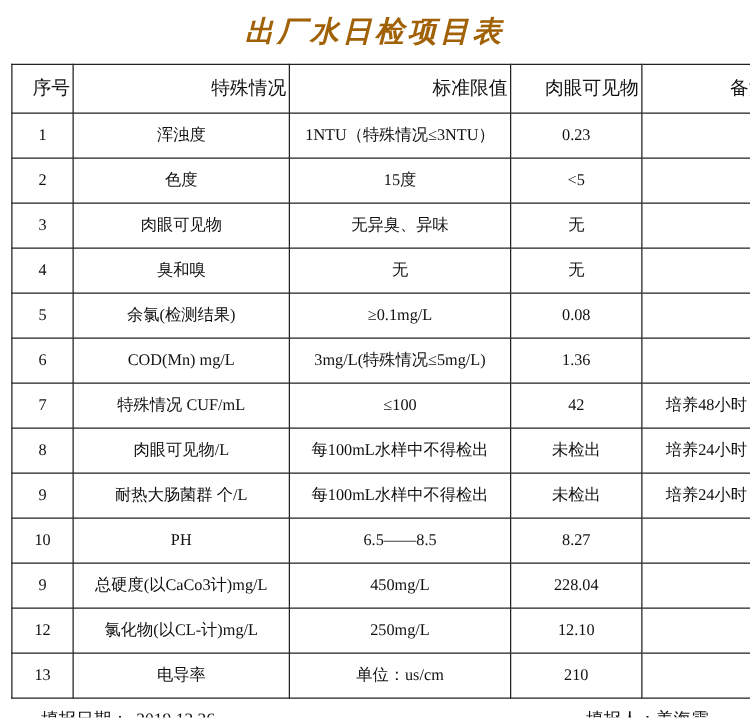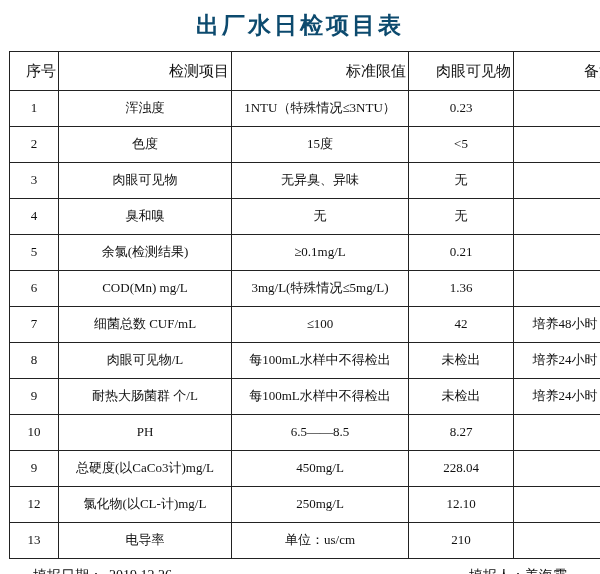--- a/index.html
+++ b/index.html
@@ -21,21 +21,22 @@
     box-sizing: border-box;
   }
   .doc-title {
     text-align: center;
     font-family: "Liberation Serif", serif;
     font-size: 23px;
     font-weight: bold;
     letter-spacing: 3px;
     padding-top: 10px;
     padding-bottom: 10px;
-    color: #0c4a6e;
+    color: #a16207;
+    font-style: italic;
   }
   table.report {
     border-collapse: collapse;
     width: 582px;
     margin-left: 9px;
     table-layout: fixed;
   }
   table.report th, table.report td {
     border: 1px solid #222222;
     text-align: center;
@@ -85,21 +86,21 @@
 <body>
 
 <div class="page">
 
   <div class="doc-title">出厂水日检项目表</div>
 
   <table class="report">
     <thead>
       <tr>
         <th class="col-idx">序号</th>
-        <th class="col-item">检测项目</th>
+        <th class="col-item">特殊情况</th>
         <th class="col-limit">标准限值</th>
         <th class="col-result">肉眼可见物</th>
         <th class="col-remark">备注</th>
       </tr>
     </thead>
     <tbody>
       <tr>
         <td>1</td>
         <td>浑浊度</td>
         <td class="limit-wrap">1NTU（特殊情况≤3NTU）</td>
@@ -124,33 +125,33 @@
         <td>4</td>
         <td>臭和嗅</td>
         <td>无</td>
         <td>无</td>
         <td></td>
       </tr>
       <tr>
         <td>5</td>
         <td>余氯(检测结果)</td>
         <td>≥0.1mg/L</td>
-        <td>0.21</td>
+        <td>0.08</td>
         <td></td>
       </tr>
       <tr>
         <td>6</td>
         <td>COD(Mn)  mg/L</td>
         <td class="limit-wrap">3mg/L(特殊情况≤5mg/L)</td>
         <td>1.36</td>
         <td></td>
       </tr>
       <tr>
         <td>7</td>
-        <td>细菌总数 CUF/mL</td>
+        <td>特殊情况 CUF/mL</td>
         <td>≤100</td>
         <td>42</td>
         <td>培养48小时</td>
       </tr>
       <tr>
         <td>8</td>
         <td>肉眼可见物/L</td>
         <td class="limit-wrap">每100mL水样中不得检出</td>
         <td>未检出</td>
         <td>培养24小时</td>

